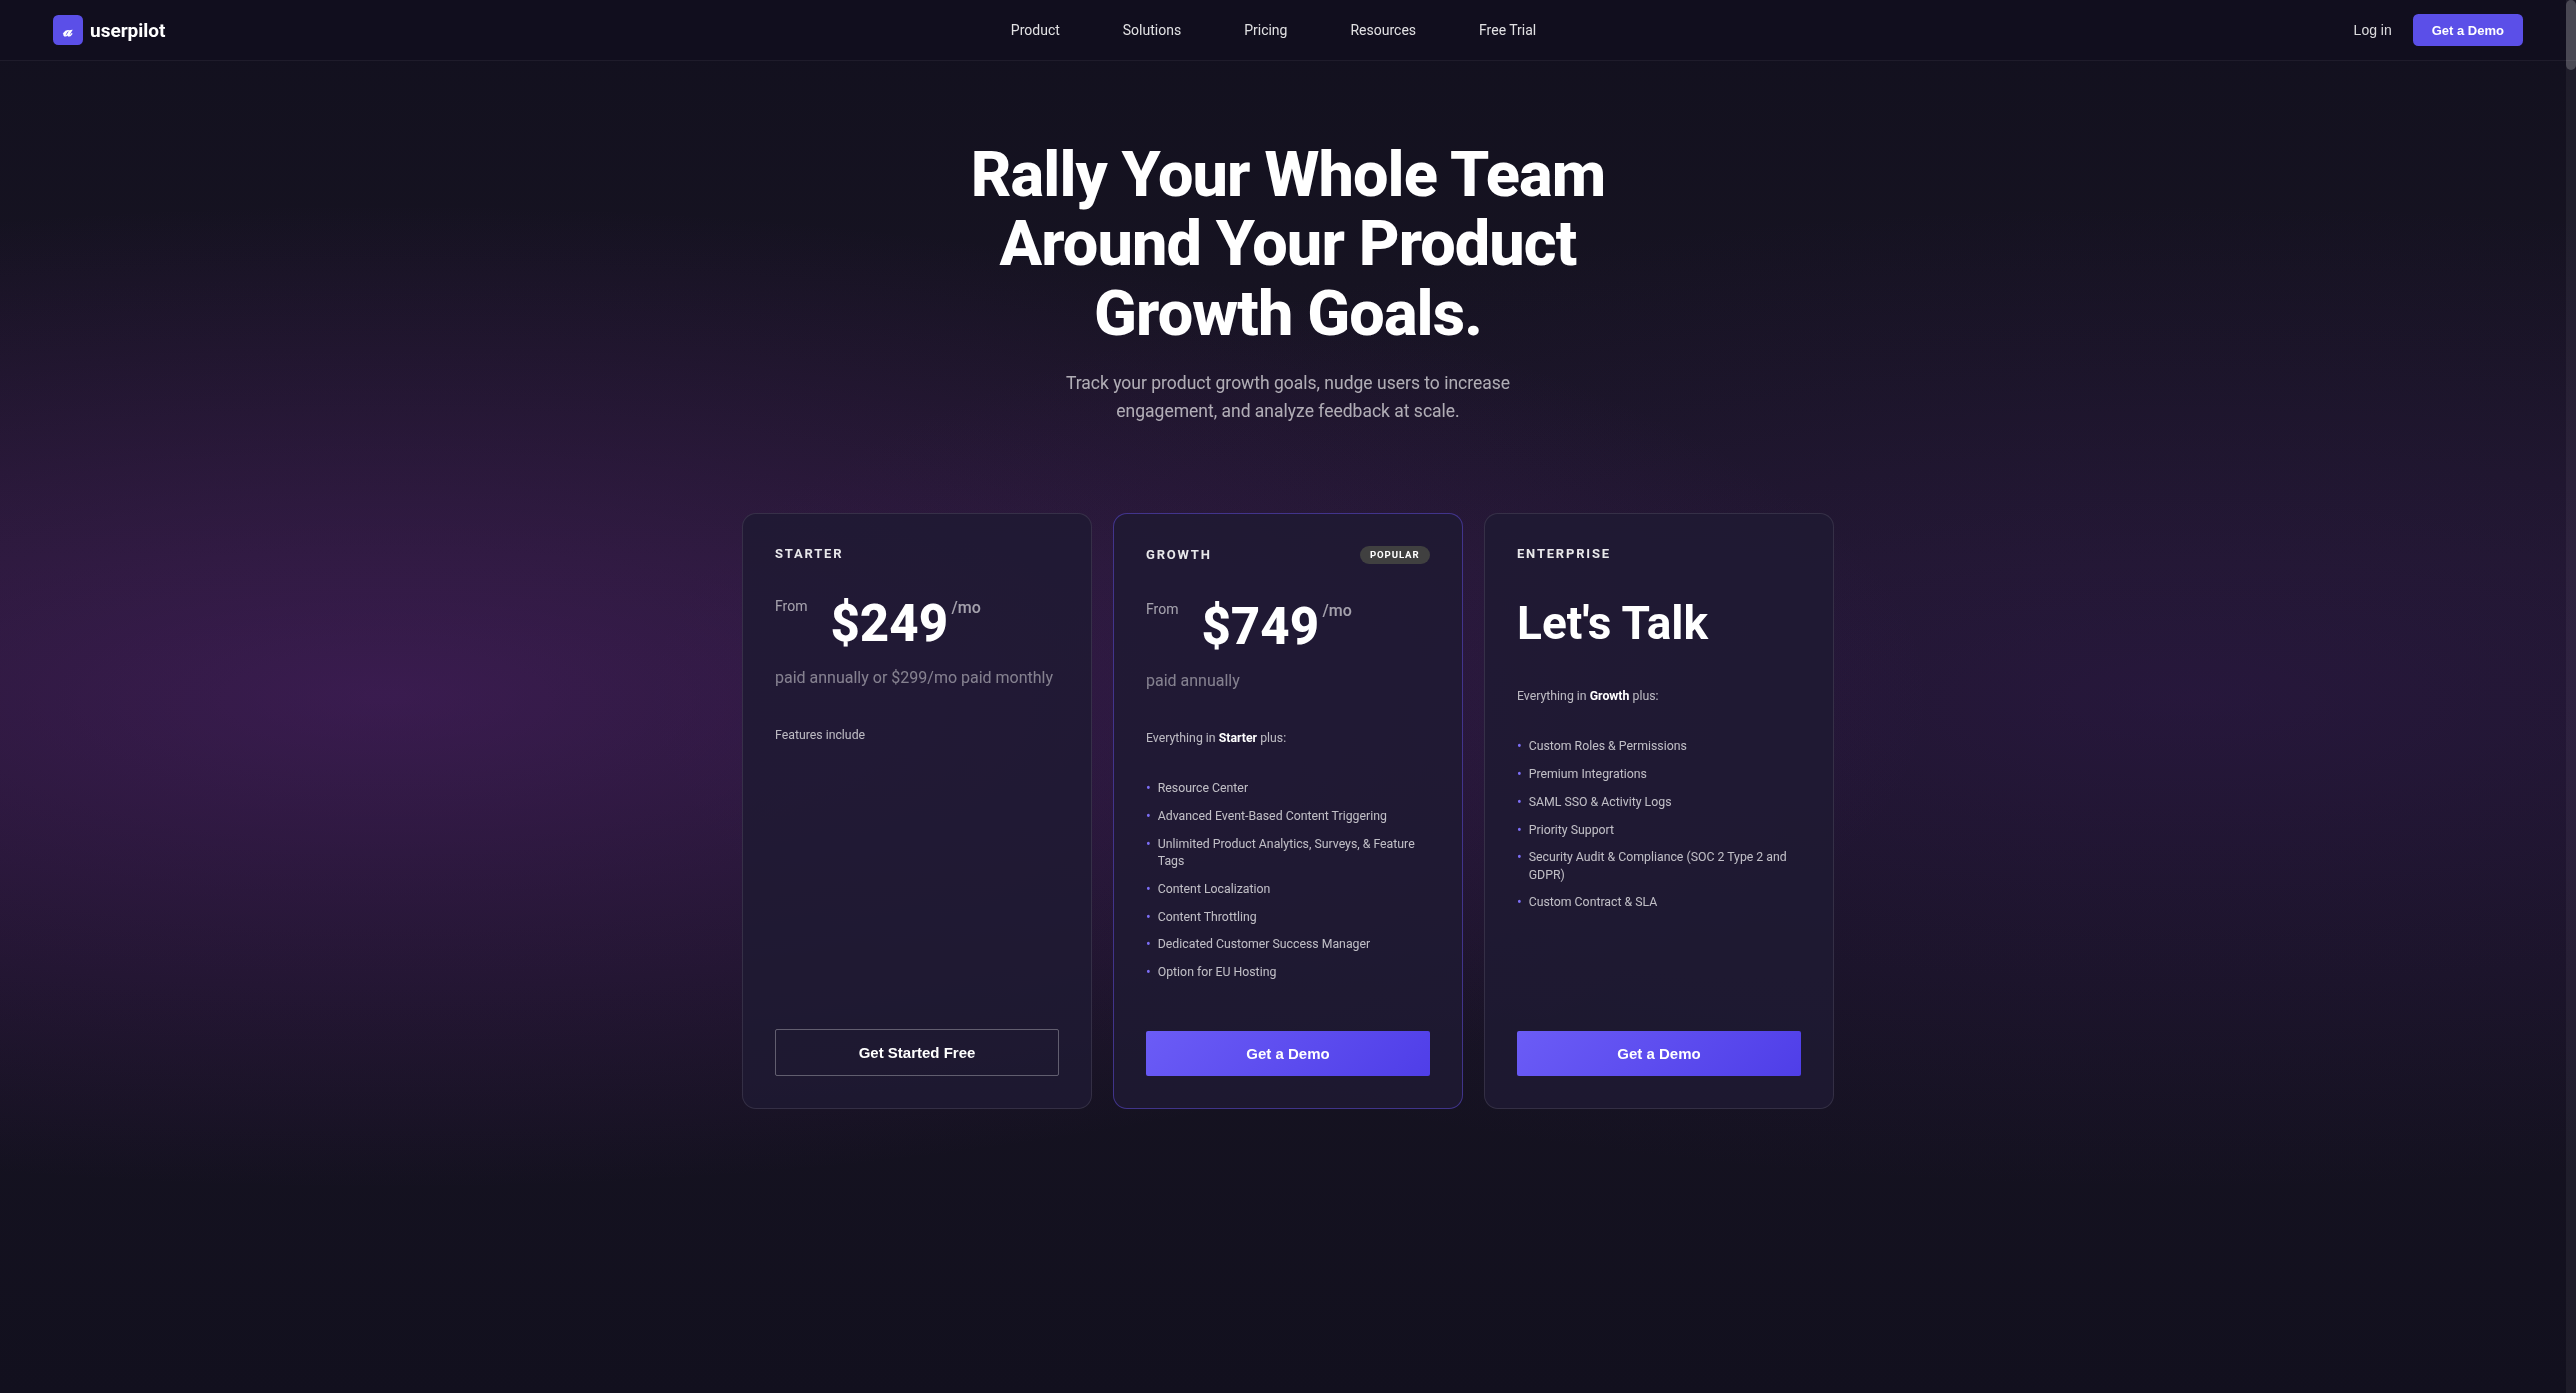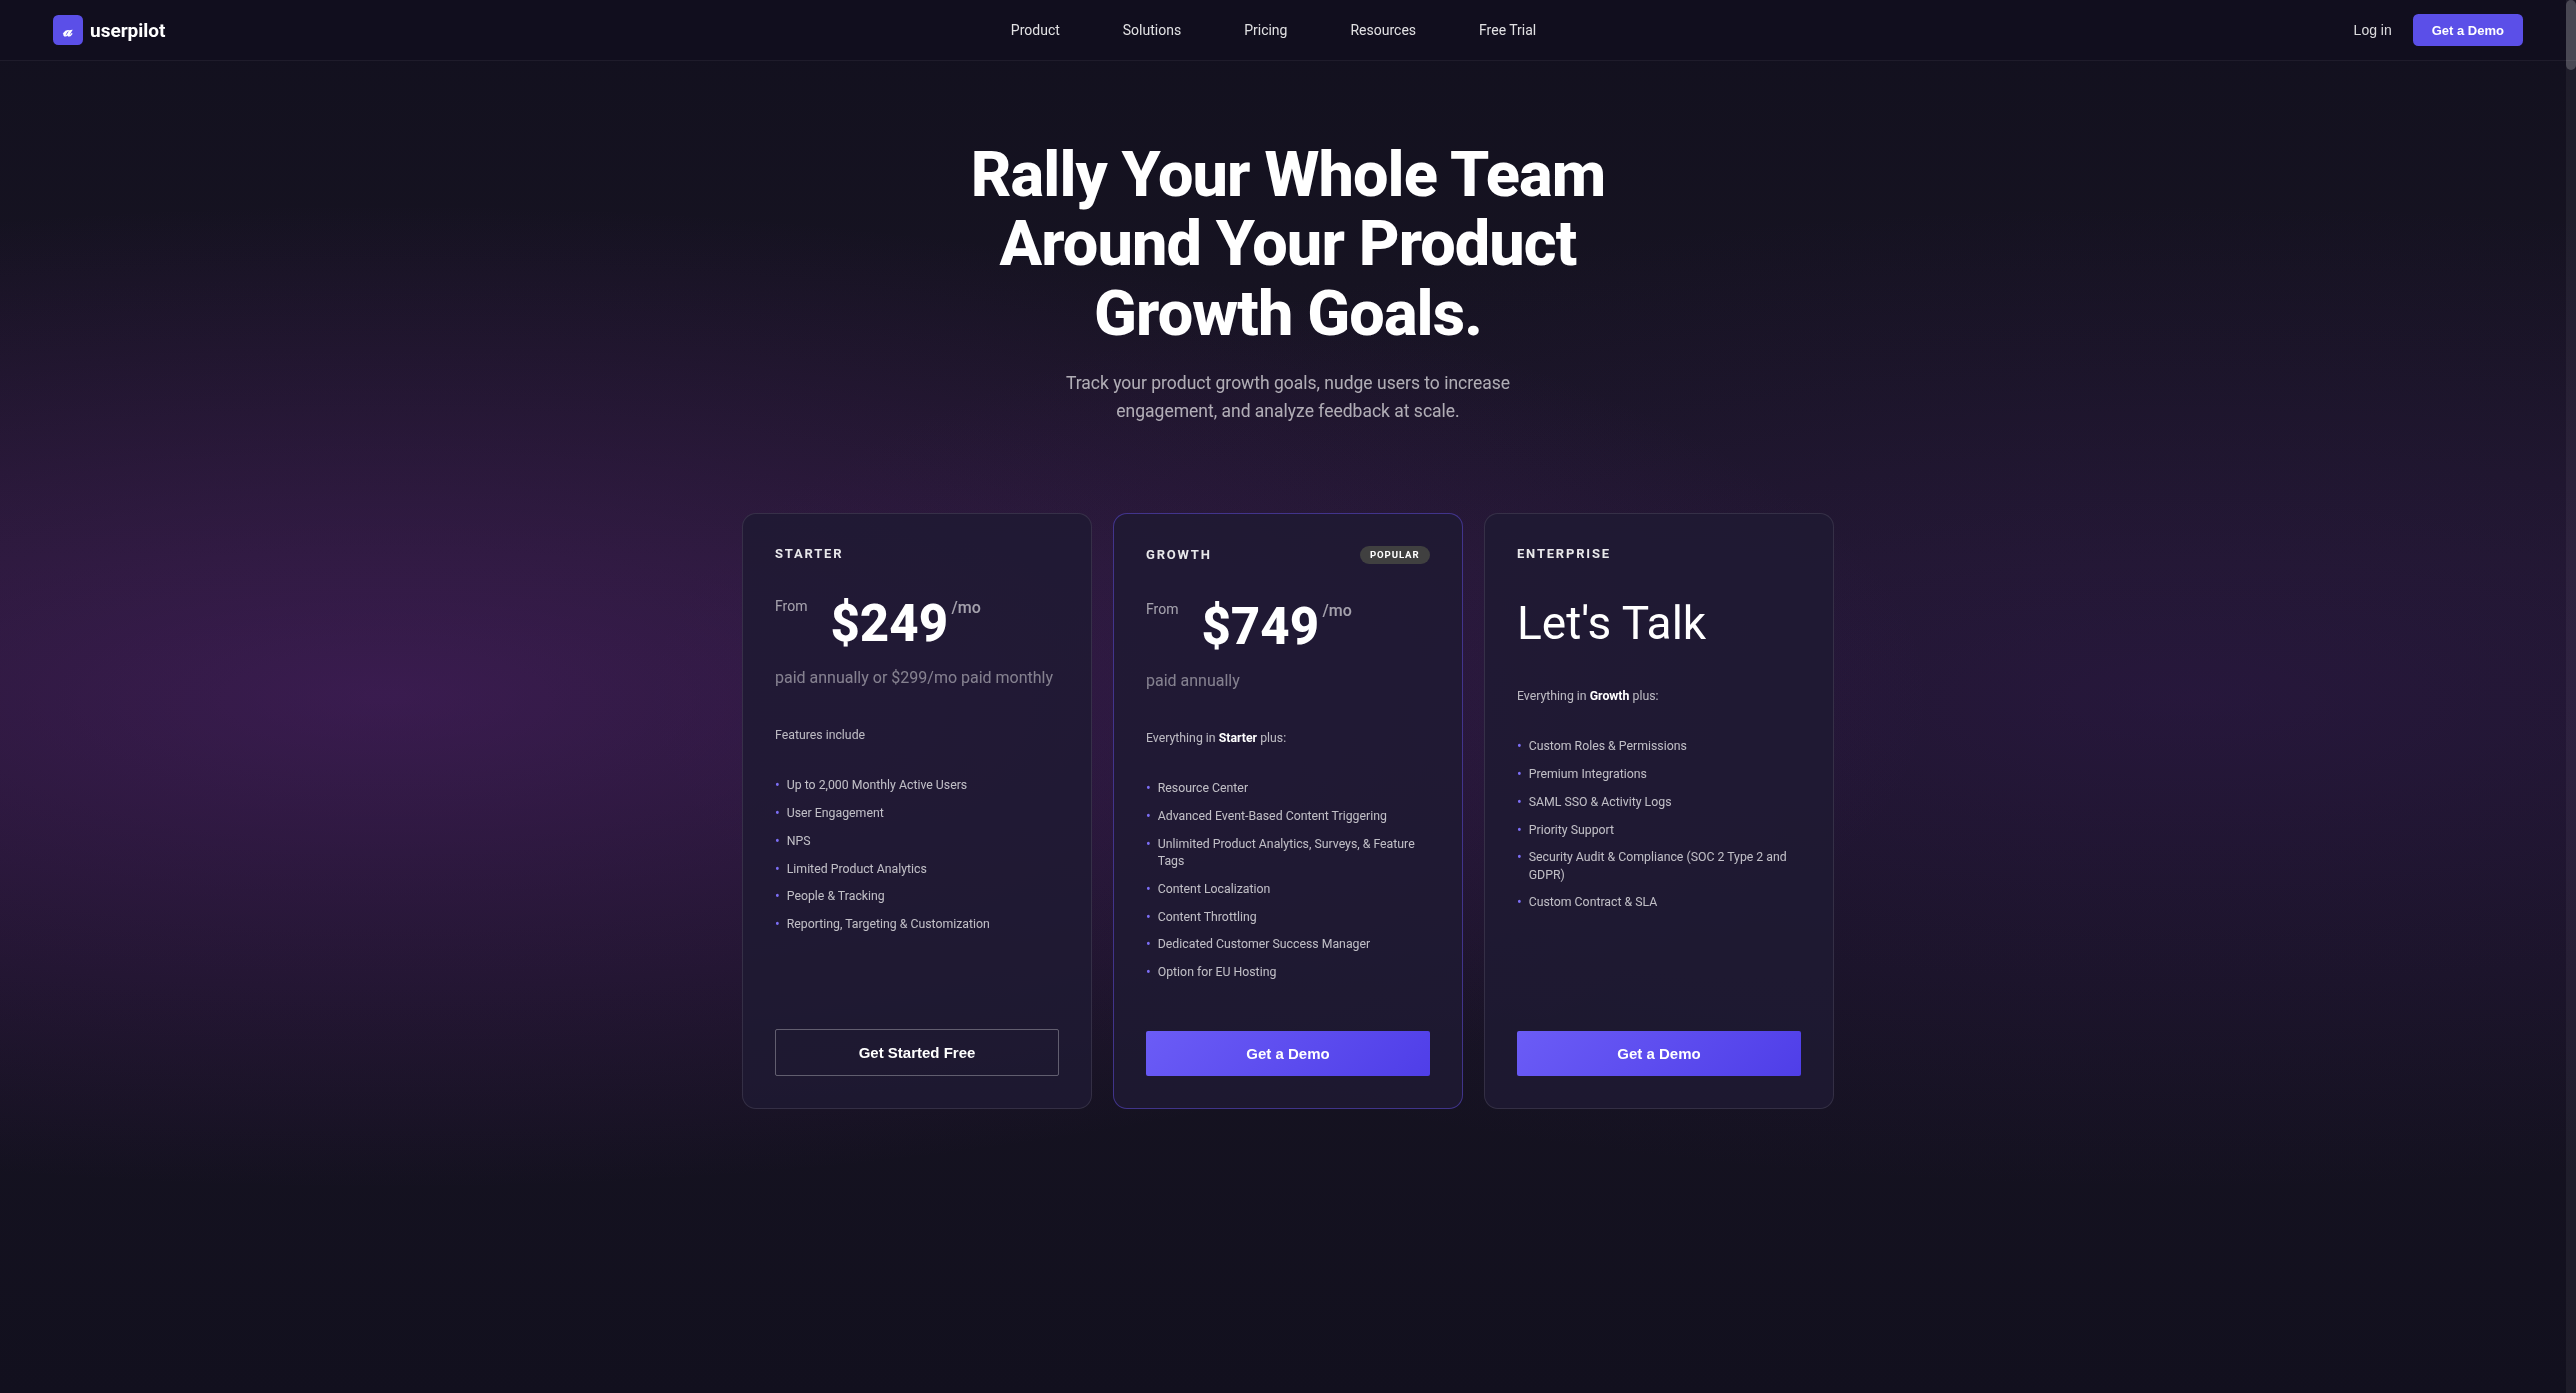--- a/index.html
+++ b/index.html
@@ -209,21 +209,21 @@
     }
 
     .price-note {
       font-size: 16px;
       color: rgba(255,255,255,0.45);
       margin-bottom: 24.5px;
     }
 
     .enterprise-price {
       font-size: 46px;
-      font-weight: 400;
+      font-weight: 700;
       color: #fff;
       margin-bottom: 24.5px;
       line-height: 1.1;
     }
 
     .features-label {
       font-size: 12.3px;
       color: rgba(255,255,255,0.7);
       margin-bottom: 14px;
     }
@@ -347,28 +347,20 @@
     </div>
     <div class="price-row">
       <span class="price-from">From</span>
       <span class="price-amount">$249</span>
       <span class="price-period">/mo</span>
     </div>
     <p class="price-note">paid annually or $299/mo paid monthly</p>
     <p class="features-label">
       <span>Features include</span>
     </p>
-    <ul class="features-list">
-      <li>Up to 2,000 Monthly Active Users</li>
-      <li>User Engagement</li>
-      <li>NPS</li>
-      <li>Limited Product Analytics</li>
-      <li>People &amp; Tracking</li>
-      <li>Reporting, Targeting &amp; Customization</li>
-    </ul>
     <button class="btn-cta btn-cta-outline">Get Started Free</button>
   </div>
 
   <div class="pricing-card growth">
     <div class="plan-header">
       <span class="plan-name">GROWTH</span>
       <span class="popular-badge">POPULAR</span>
     </div>
     <div class="price-row">
       <span class="price-from">From</span>

